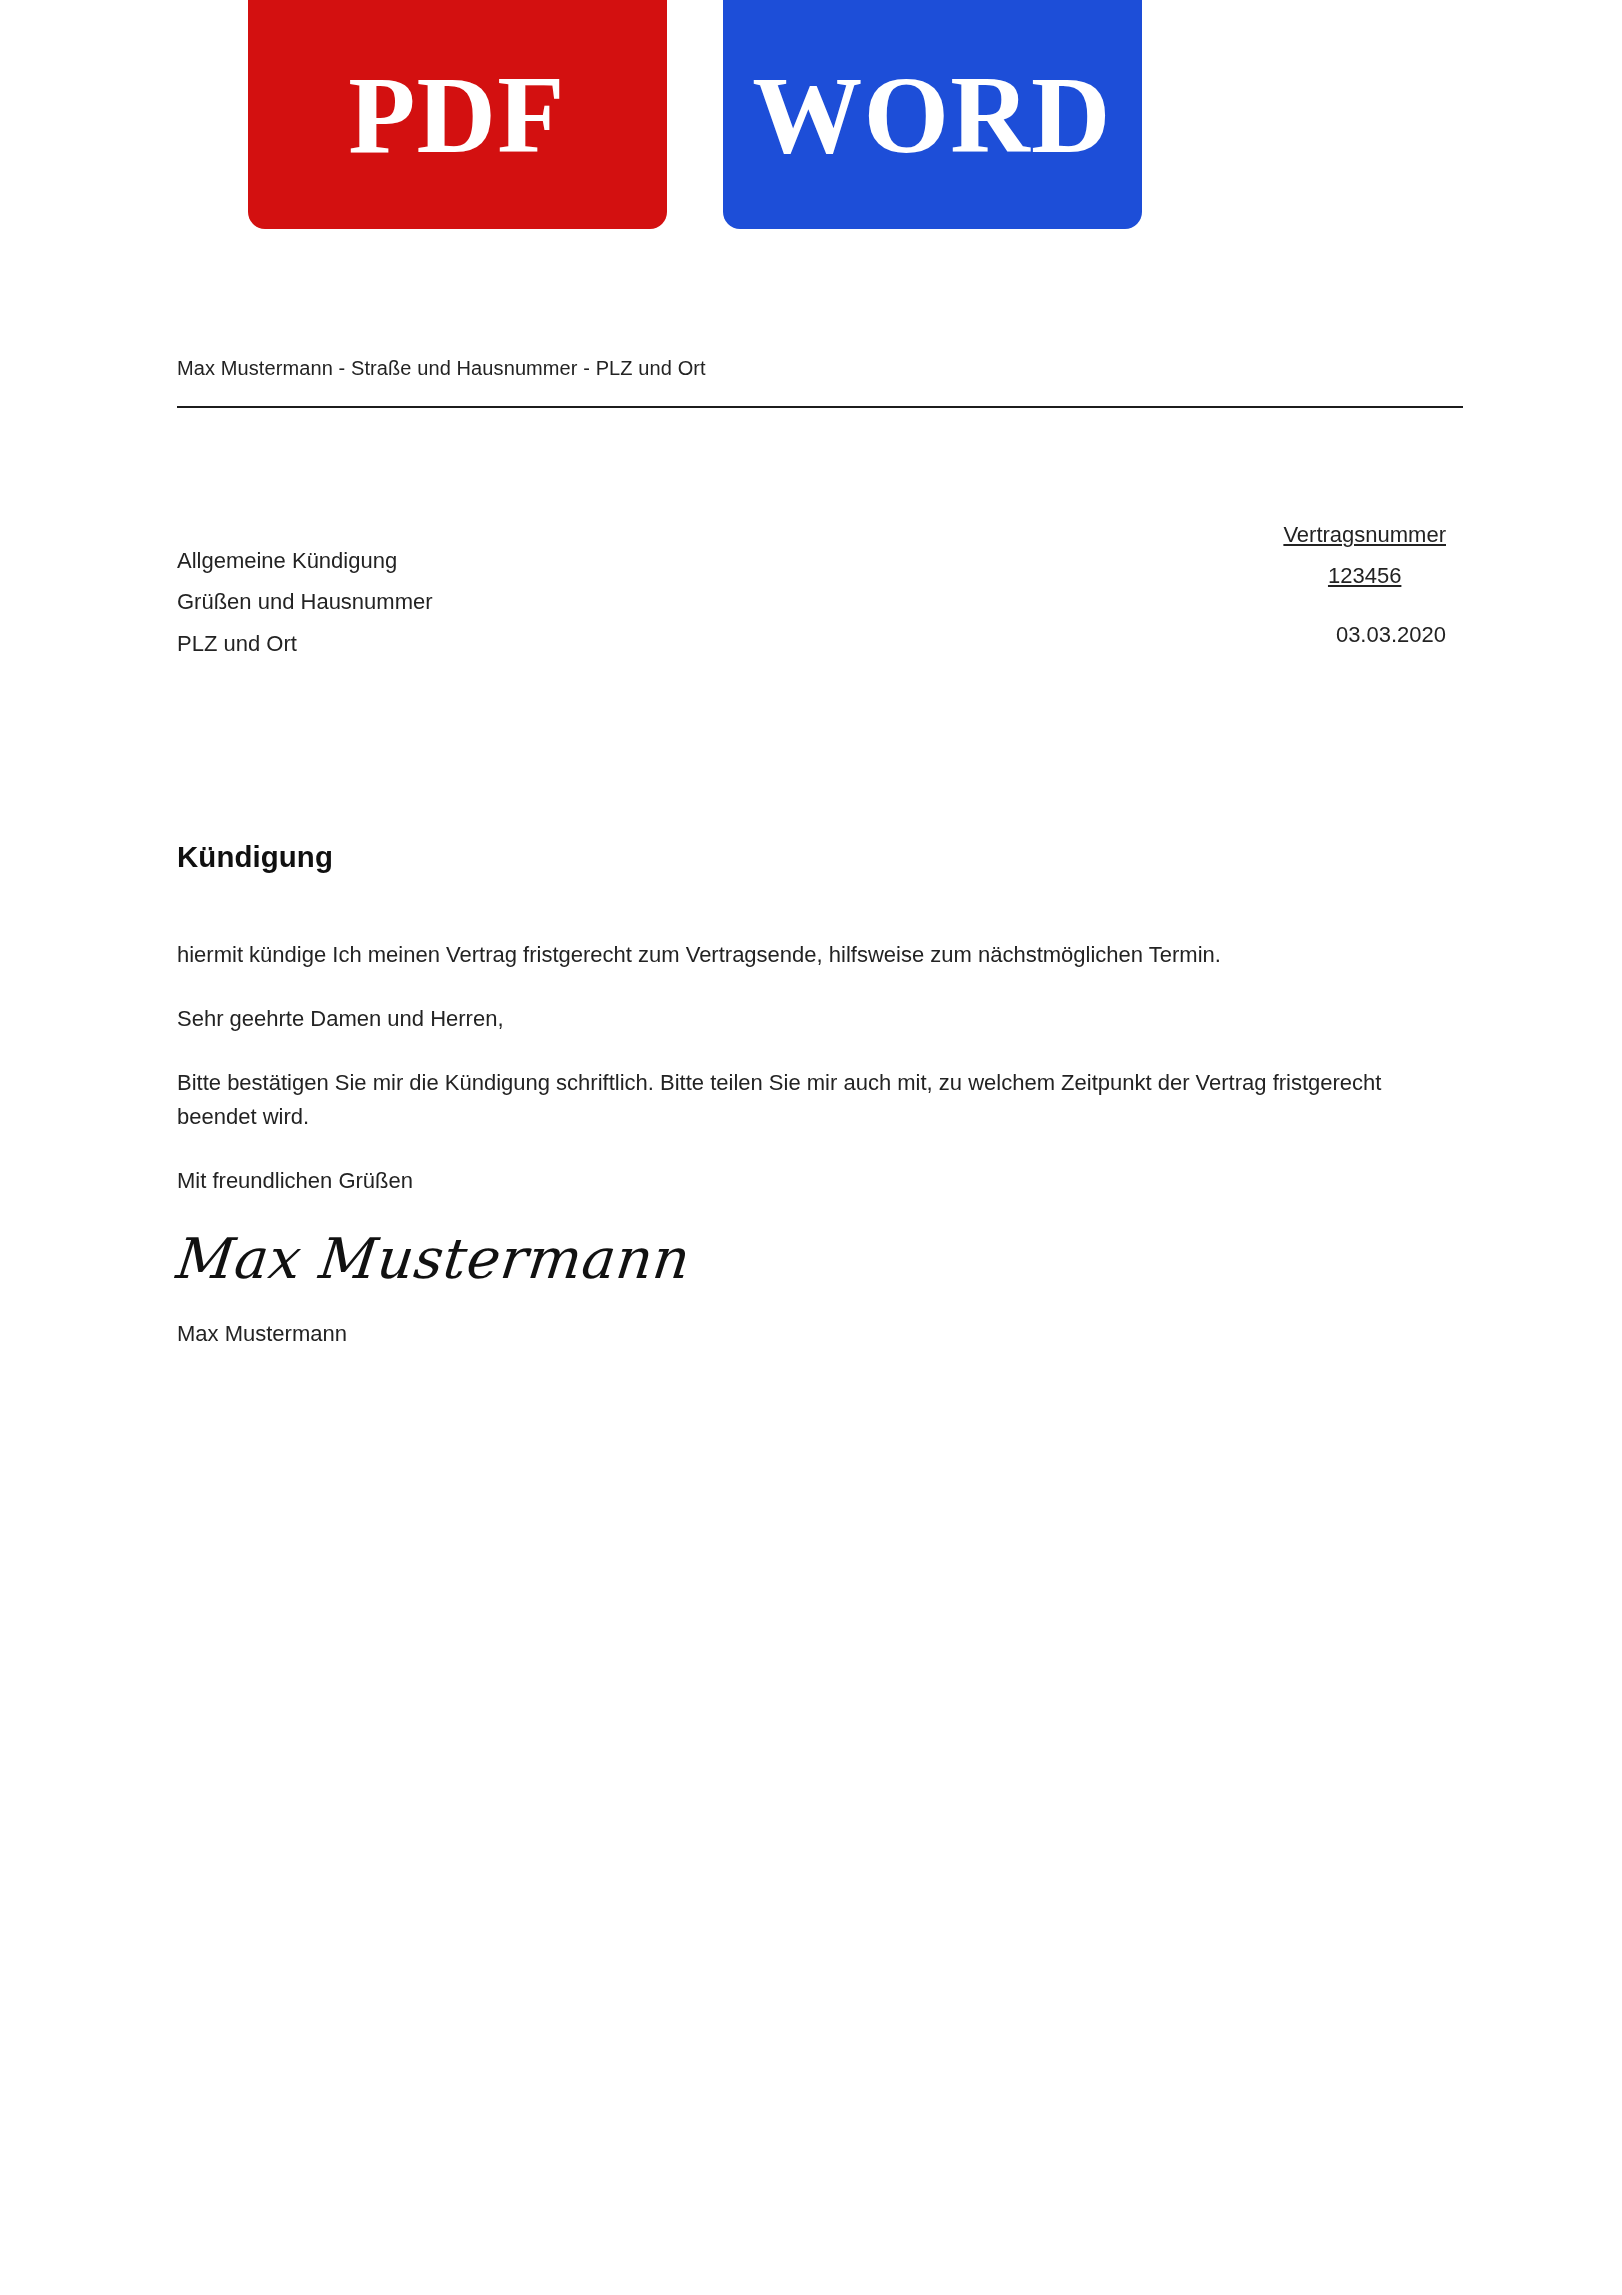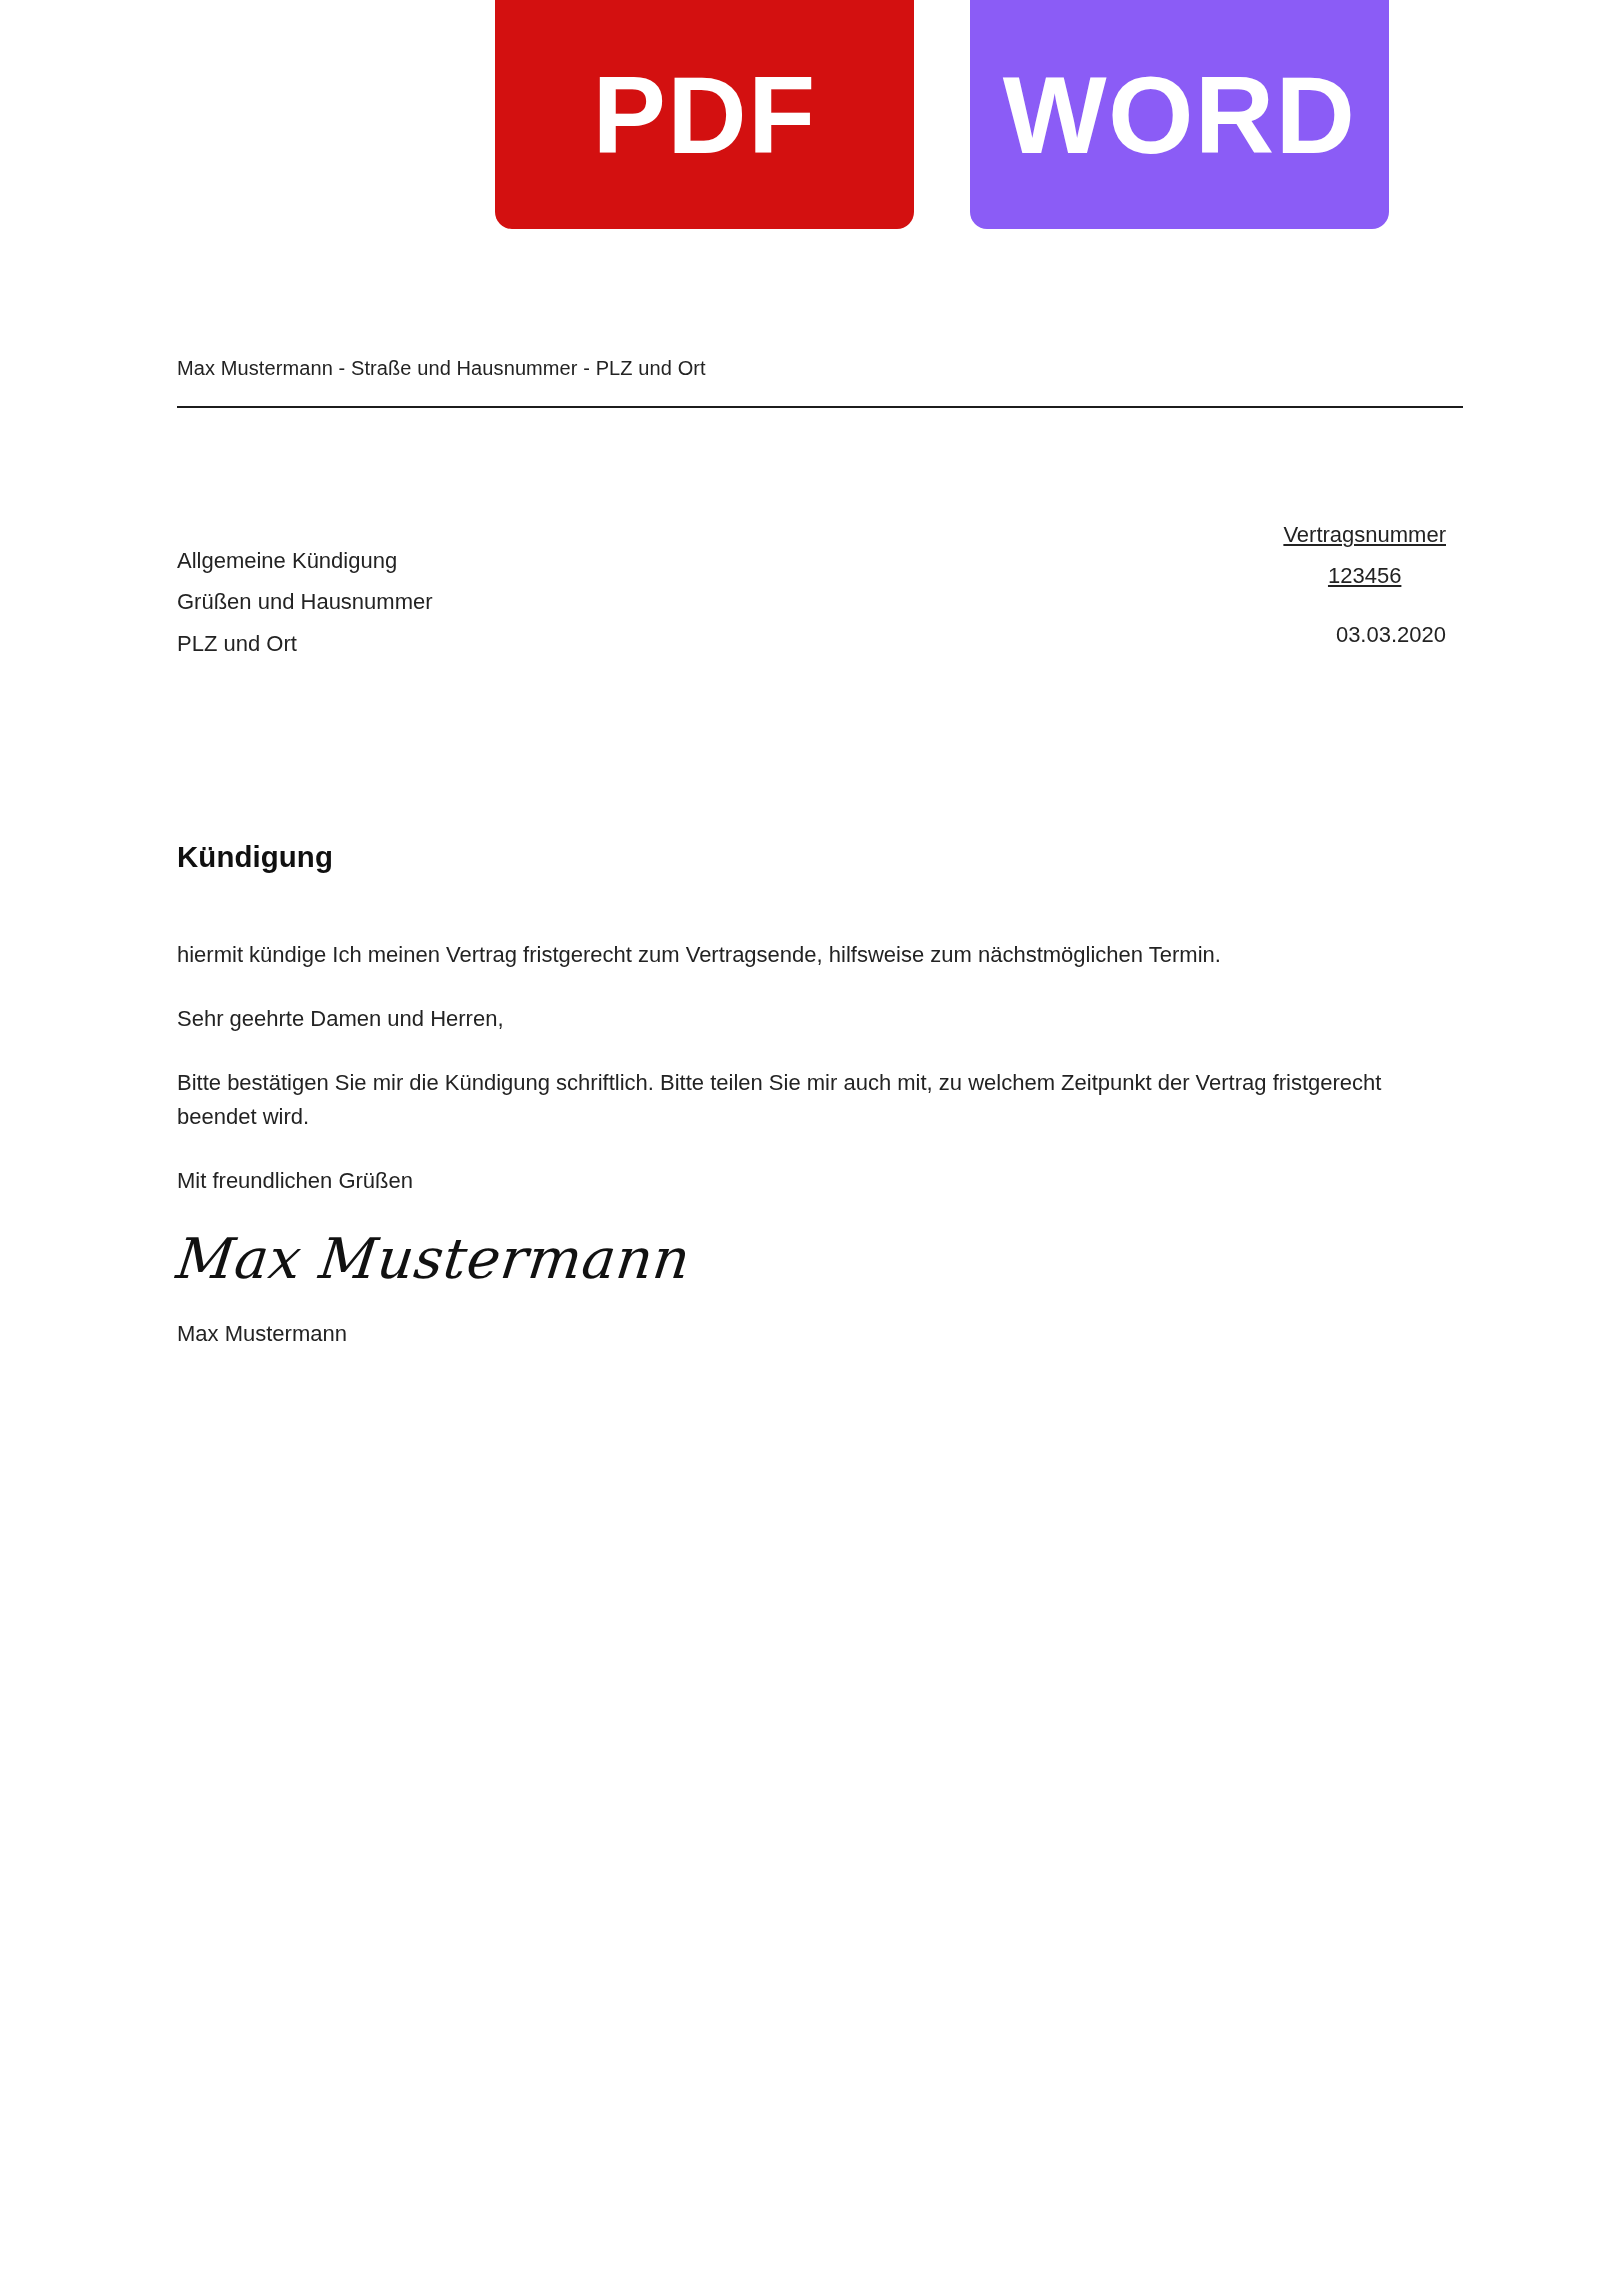--- a/index.html
+++ b/index.html
@@ -16,40 +16,41 @@
     overflow: hidden;
   }
 
   
   .badges {
     position: absolute;
     top: 0;
     left: 0;
     width: 1389px;
     display: flex;
-    justify-content: flex-end;
+    justify-content: center;
     gap: 56px;
+    font-family: Liberation Serif, serif;
   }
   .badge {
     width: 419px;
     height: 229px;
     border-bottom-left-radius: 17px;
     border-bottom-right-radius: 17px;
     display: flex;
     align-items: center;
     justify-content: center;
     color: #ffffff;
     font-weight: bold;
     font-size: 110px;
     letter-spacing: 1.3px;
     line-height: 1;
     user-select: none;
   }
   .badge-pdf { background: #d31010; }
-  .badge-word { background: #8b5cf6; }
+  .badge-word { background: #1d4ed8; }
 
   
   .letter {
     position: absolute;
     left: 177px;
     top: 353px;
     width: 1269px;
     font-size: 22px;
     line-height: 1.55;
     color: #232323;

